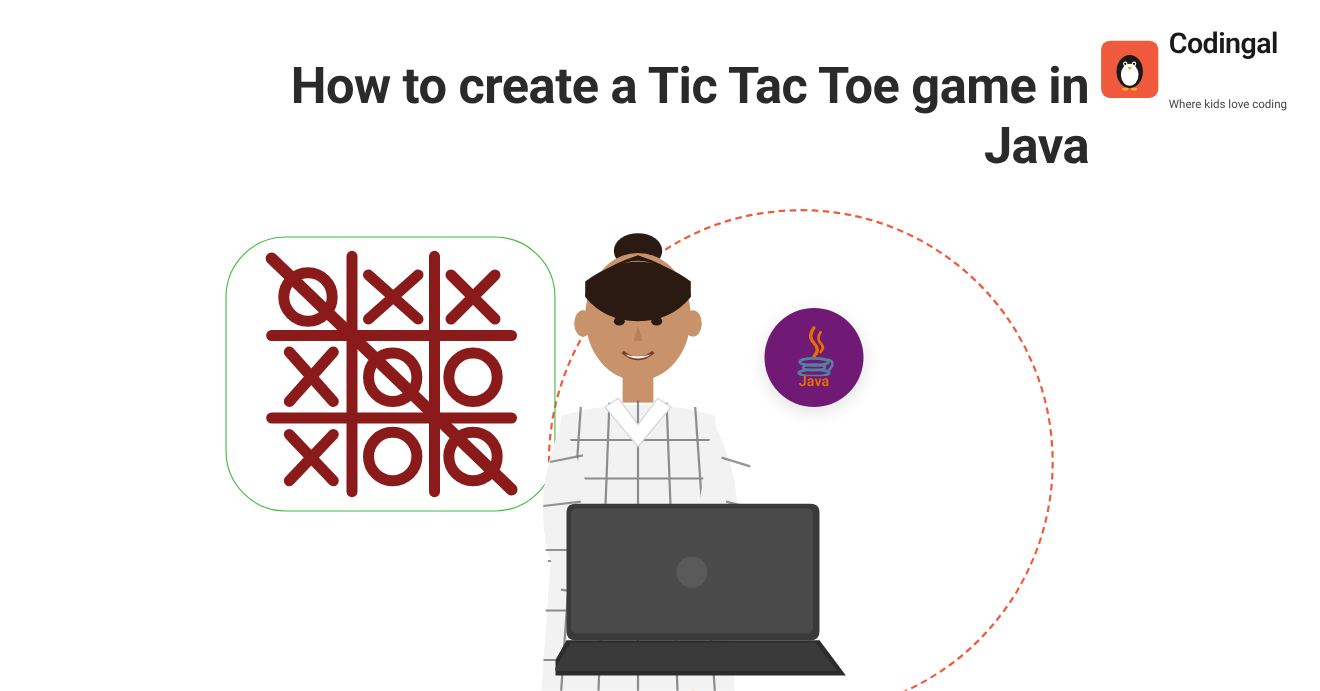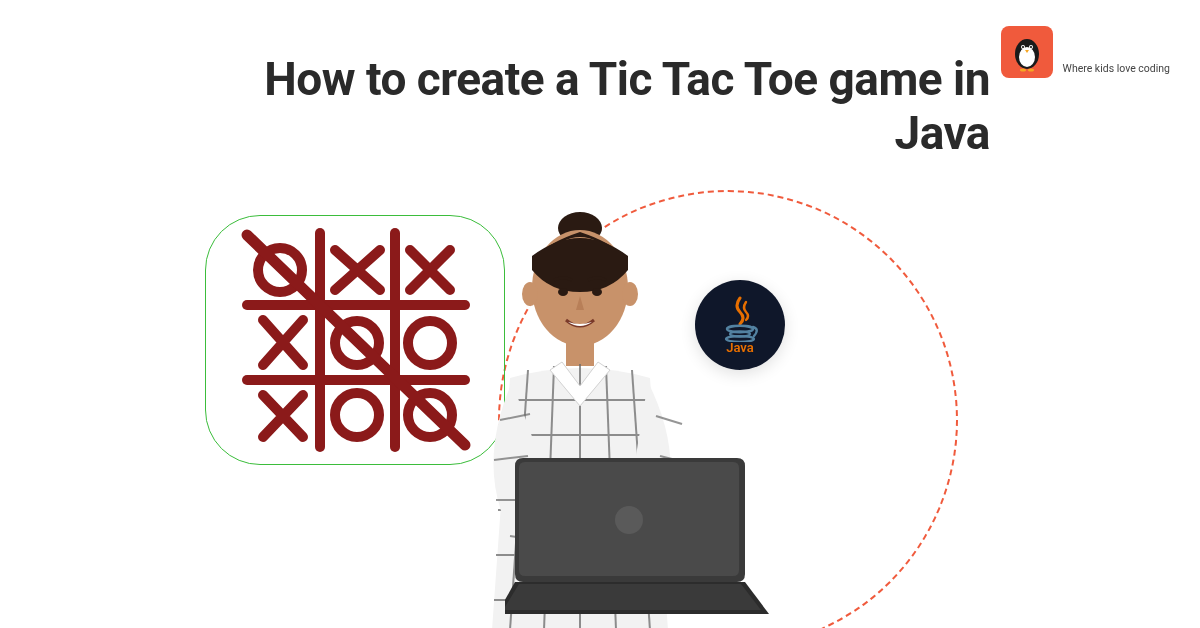--- a/index.html
+++ b/index.html
@@ -94,21 +94,21 @@
     justify-content: center;
   }
 
   
   .java-bubble {
     position: absolute;
     top: 90px;
     left: 495px;
     width: 90px;
     height: 90px;
-    background: #0f172a;
+    background: #701a75;
     border-radius: 50%;
     box-shadow: 0 4px 16px rgba(0,0,0,0.12);
     display: flex;
     flex-direction: column;
     align-items: center;
     justify-content: center;
   }
   .java-label {
     font-size: 13px;
     color: #e76f00;
@@ -139,20 +139,21 @@
       <circle cx="14" cy="15" r="2" fill="#ffffff"></circle>
       <circle cx="22" cy="15" r="2" fill="#ffffff"></circle>
       <circle cx="14" cy="15" r="1" fill="#000"></circle>
       <circle cx="22" cy="15" r="1" fill="#000"></circle>
       <polygon points="16,18 20,18 18,21" fill="#f6a623"></polygon>
       <ellipse cx="14" cy="38" rx="3" ry="1.5" fill="#f6a623"></ellipse>
       <ellipse cx="22" cy="38" rx="3" ry="1.5" fill="#f6a623"></ellipse>
     </svg>
   </div>
   <div class="brand-text">
+    <span class="brand-name">Codingal</span>
     <span class="brand-tag">Where kids love coding</span>
   </div>
 </div>
 
 <h1 class="title">How to create a Tic Tac Toe game in Java</h1>
 
 <div class="illustration">
 
   <div class="dashed-circle"></div>
 

